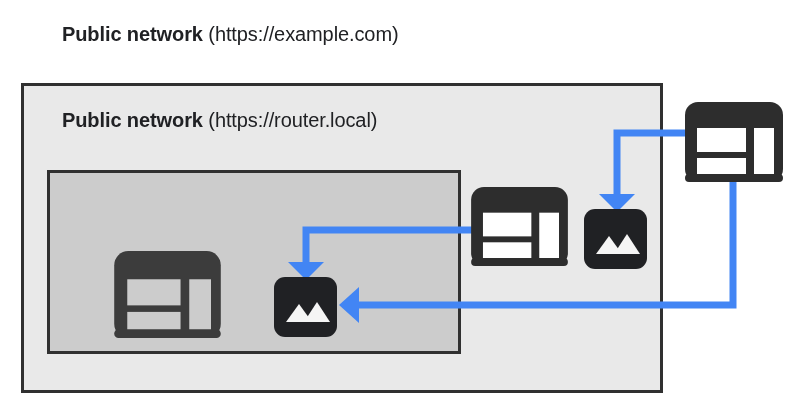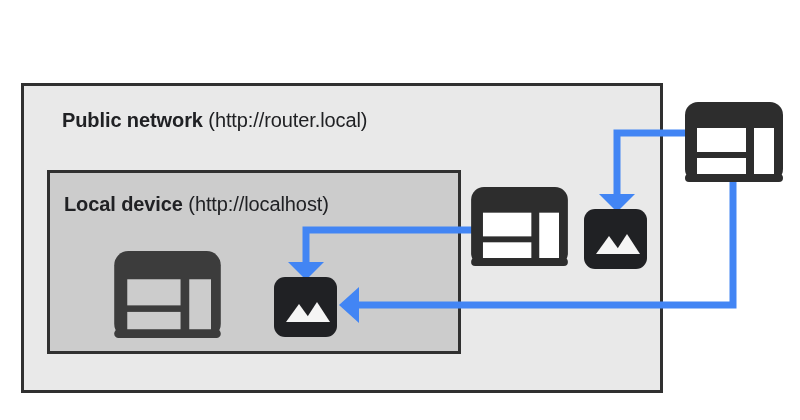--- a/index.html
+++ b/index.html
@@ -87,28 +87,28 @@
 </style>
 </head>
 <body>
 
 <div id="canvas">
 
   <div class="zone-box" id="private-network-box"></div>
 
   <div class="zone-box" id="local-device-box"></div>
 
+  <div class="zone-label" id="public-label">
+    <span class="strong">Public network</span><span class="plain"> (https://example.com)</span>
+  </div>
 
   <div class="zone-label" id="private-label">
-    <span class="strong">Public network</span><span class="plain"> (http://router.local)</span>
+    <span class="strong">Public network</span><span class="plain"> (https://router.local)</span>
   </div>
 
-  <div class="zone-label" id="local-label">
-    <span class="strong">Local device</span><span class="plain"> (http://localhost)</span>
-  </div>
 
   <svg id="arrow-layer" width="800" height="420" viewBox="0 0 800 420">
 
     <g>
       <path d="M 686 133 L 617 133 L 617 196" fill="none" stroke="#4285f4" stroke-width="7" stroke-linecap="butt" stroke-linejoin="miter"></path>
       <polygon points="599,194 635,194 617,212" fill="#4285f4"></polygon>
     </g>
 
     <g>
       <path d="M 472 230 L 306 230 L 306 264" fill="none" stroke="#4285f4" stroke-width="7" stroke-linecap="butt" stroke-linejoin="miter"></path>

